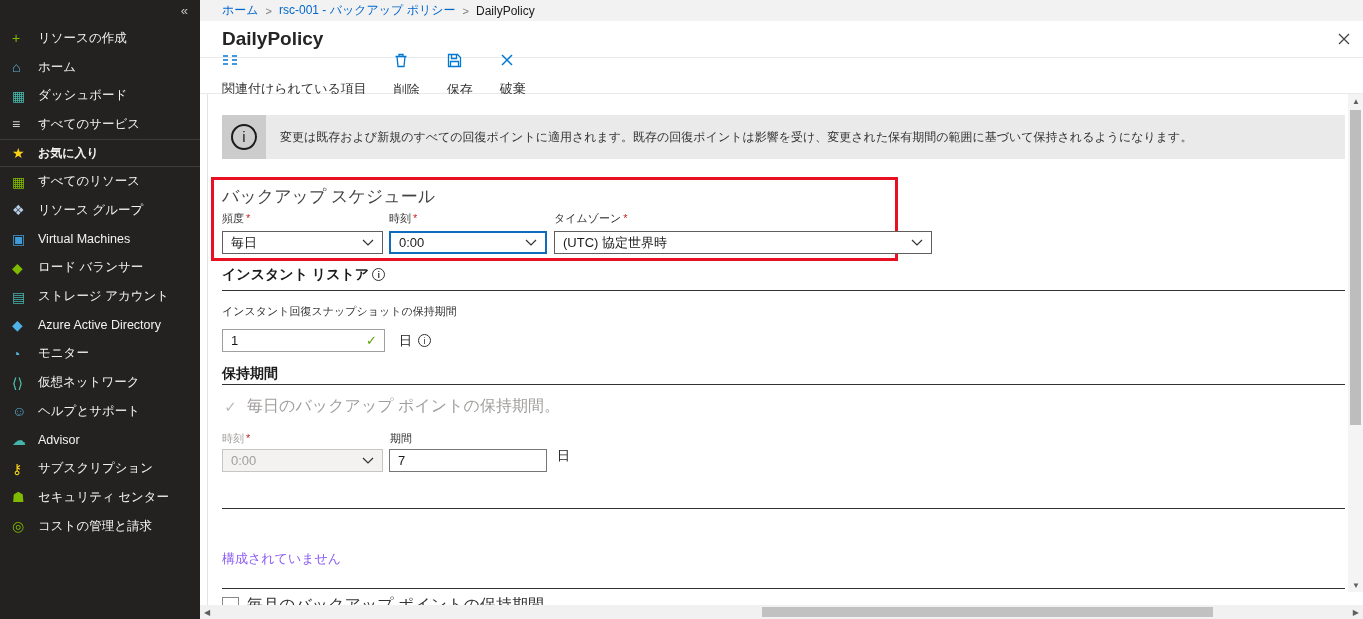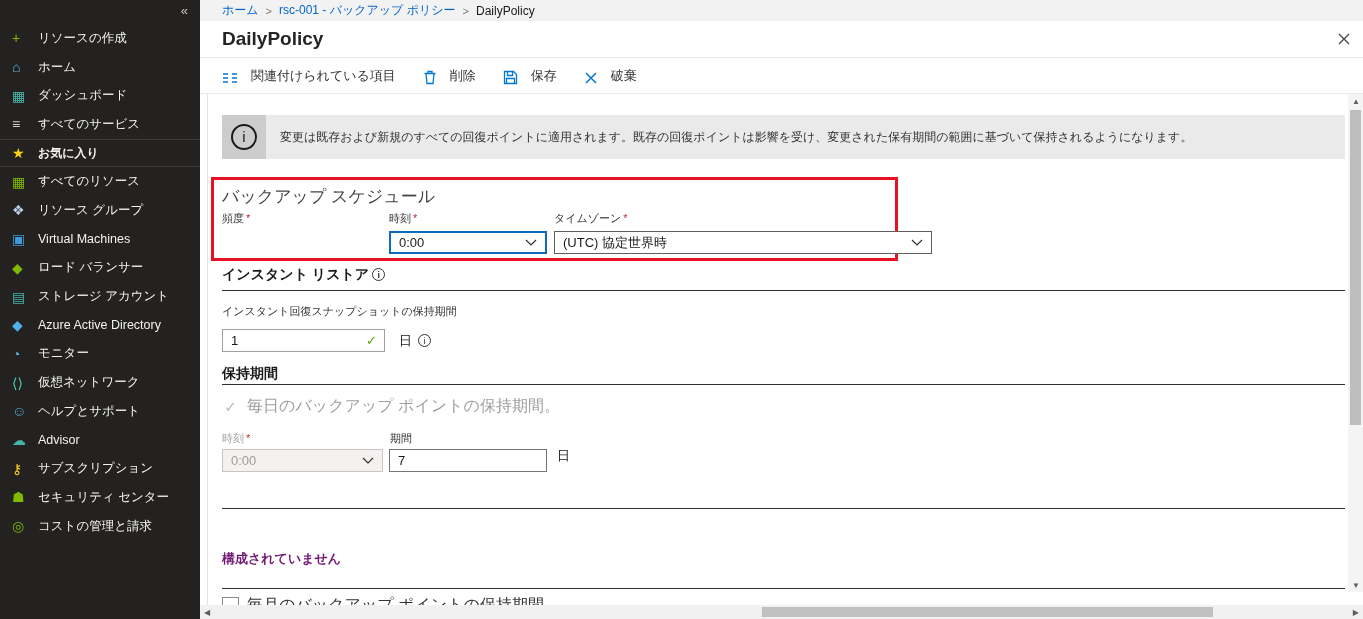--- a/index.html
+++ b/index.html
@@ -21,21 +21,21 @@
   .crumb-link { color:#0066cc; cursor:pointer; text-decoration:none; }
   .crumb-sep { color:#7a7a7a; font-size:11px; }
   .crumb-cur { color:#1a1a1a; }
 
   .titlebar { position:absolute; left:200px; top:21px; width:1163px; height:37px; background:#fff; border-bottom:1px solid #eaeaea; }
   .titlebar h1 { position:absolute; left:22px; top:7px; font-size:19px; font-weight:700; color:#252525; }
   .close-btn { position:absolute; right:10px; top:9px; width:18px; height:18px; cursor:pointer; color:#444; }
 
   .toolbar { position:absolute; left:200px; top:58px; width:1163px; height:36px; border-bottom:1px solid #eaeaea;
     display:flex; align-items:center; padding-left:22px; gap:27px; background:#fff; }
-  .tb-btn { display:flex; align-items:flex-end; gap:13px; font-size:13px; color:#323130; cursor:pointer; }
+  .tb-btn { display:flex; align-items:flex-start; gap:13px; font-size:13px; color:#323130; cursor:pointer;flex-direction:column; }
   .tb-btn svg { display:block; }
 
   
   .content { position:absolute; left:200px; top:94px; width:1148px; height:511px; background:#fff; overflow:hidden; }
   .blade-edge { position:absolute; left:7px; top:0; width:1px; height:511px; background:#e3e3e3; }
   .abs { position:absolute; left:22px; }
 
   .banner { top:21px; width:1123px; height:44px; background:#eaeaea; display:flex; align-items:stretch; }
   .banner-ico { width:44px; background:#cccccc; display:flex; align-items:center; justify-content:center; flex:0 0 44px; }
   .banner-circle { width:26px; height:26px; border:2px solid #1b1b1b; border-radius:50%; position:relative; }
@@ -64,21 +64,21 @@
 
   .info-ico { display:inline-block; width:13px; height:13px; border:1px solid #323130; border-radius:50%;
     position:relative; vertical-align:-2px; cursor:pointer; }
   .info-ico::after { content:"i"; position:absolute; left:0; right:0; top:0; text-align:center; font-size:9px; line-height:12px; color:#323130; }
 
   .chk-row { display:flex; align-items:center; gap:8px; }
   .chk-box { width:17px; height:17px; border:1px solid #8a8886; background:#fff; cursor:pointer; flex:0 0 17px; }
   .chk-dis { color:#b8b8b8; font-size:15px; width:17px; text-align:center; }
   .chk-label { font-size:16px; color:#323130; }
   .chk-label.dis { color:#a19f9d; }
-  .status-text { font-size:13px; color:#701a75;font-weight:bold; }
+  .status-text { font-size:13px; color:#8b5cf6; }
 
   
   .vscroll { position:absolute; left:1348px; top:94px; width:15px; height:498px; background:#f4f4f4; }
   .vthumb { position:absolute; left:2px; top:16px; width:11px; height:315px; background:#bdbdbd; cursor:pointer; }
   .sarrow { position:absolute; color:#5f5f5f; font-size:8px; cursor:pointer; }
   .va-up { top:3px; left:4px; } .va-down { bottom:2px; left:4px; }
   .hscroll { position:absolute; left:200px; top:605px; width:1163px; height:14px; background:#f1f1f1; }
   .hthumb { position:absolute; left:562px; top:2px; width:451px; height:10px; background:#c1c1c1; cursor:pointer; }
   .ha-left { left:4px; top:3px; } .ha-right { right:4px; top:3px; }
 </style>
@@ -250,20 +250,26 @@
   <div class="abs fld-label" style="top:117px;" data-name="frequency-label">
     <span>頻度</span><span class="req">*</span>
   </div>
   <div class="abs fld-label" style="left:189px; top:117px;" data-name="time-label">
     <span>時刻</span><span class="req">*</span>
   </div>
   <div class="abs fld-label" style="left:354px; top:117px;" data-name="timezone-label">
     <span>タイムゾーン</span><span class="req">*</span>
   </div>
 
+  <div class="abs dd" style="top:137px; width:161px;" data-name="frequency-dropdown">
+    <span>毎日</span>
+    <svg width="12" height="7" viewBox="0 0 12 7" data-name="chevron-down-icon">
+        <path d="M1 1l5 5 5-5" fill="none" stroke="#323130" stroke-width="1.2"></path>
+      </svg>
+  </div>
   <div class="abs dd focused" style="left:189px; top:137px; width:158px;" data-name="time-dropdown">
     <span>0:00</span>
     <svg width="12" height="7" viewBox="0 0 12 7" data-name="chevron-down-icon">
         <path d="M1 1l5 5 5-5" fill="none" stroke="#323130" stroke-width="1.2"></path>
       </svg>
   </div>
   <div class="abs dd" style="left:354px; top:137px; width:378px;" data-name="timezone-dropdown">
     <span>(UTC) 協定世界時</span>
     <svg width="12" height="7" viewBox="0 0 12 7" data-name="chevron-down-icon">
         <path d="M1 1l5 5 5-5" fill="none" stroke="#323130" stroke-width="1.2"></path>

